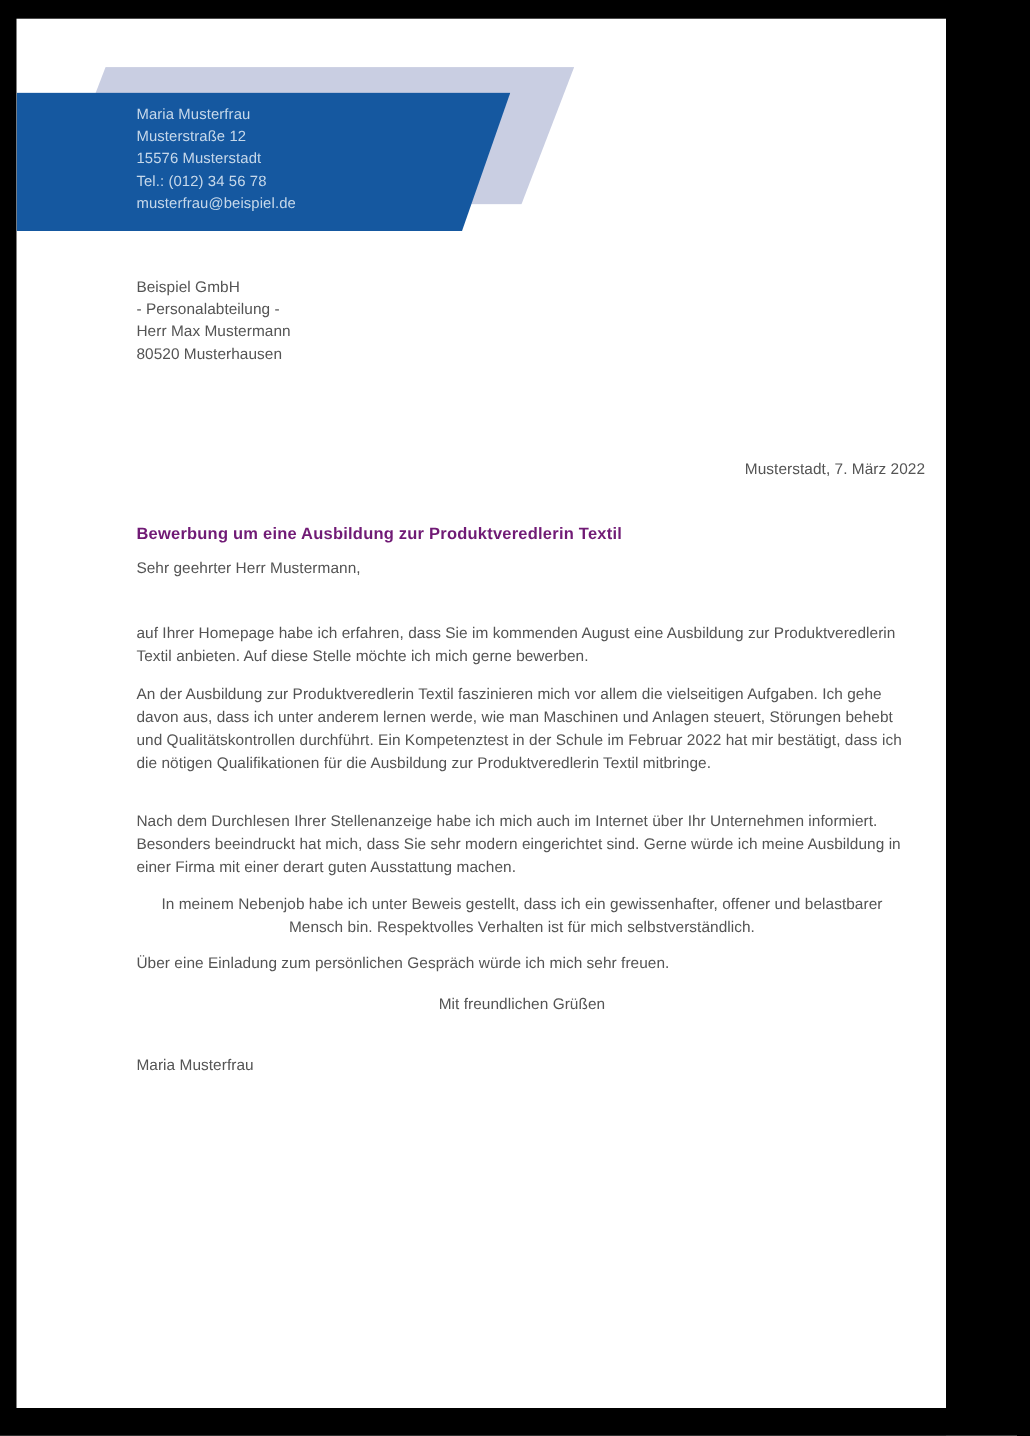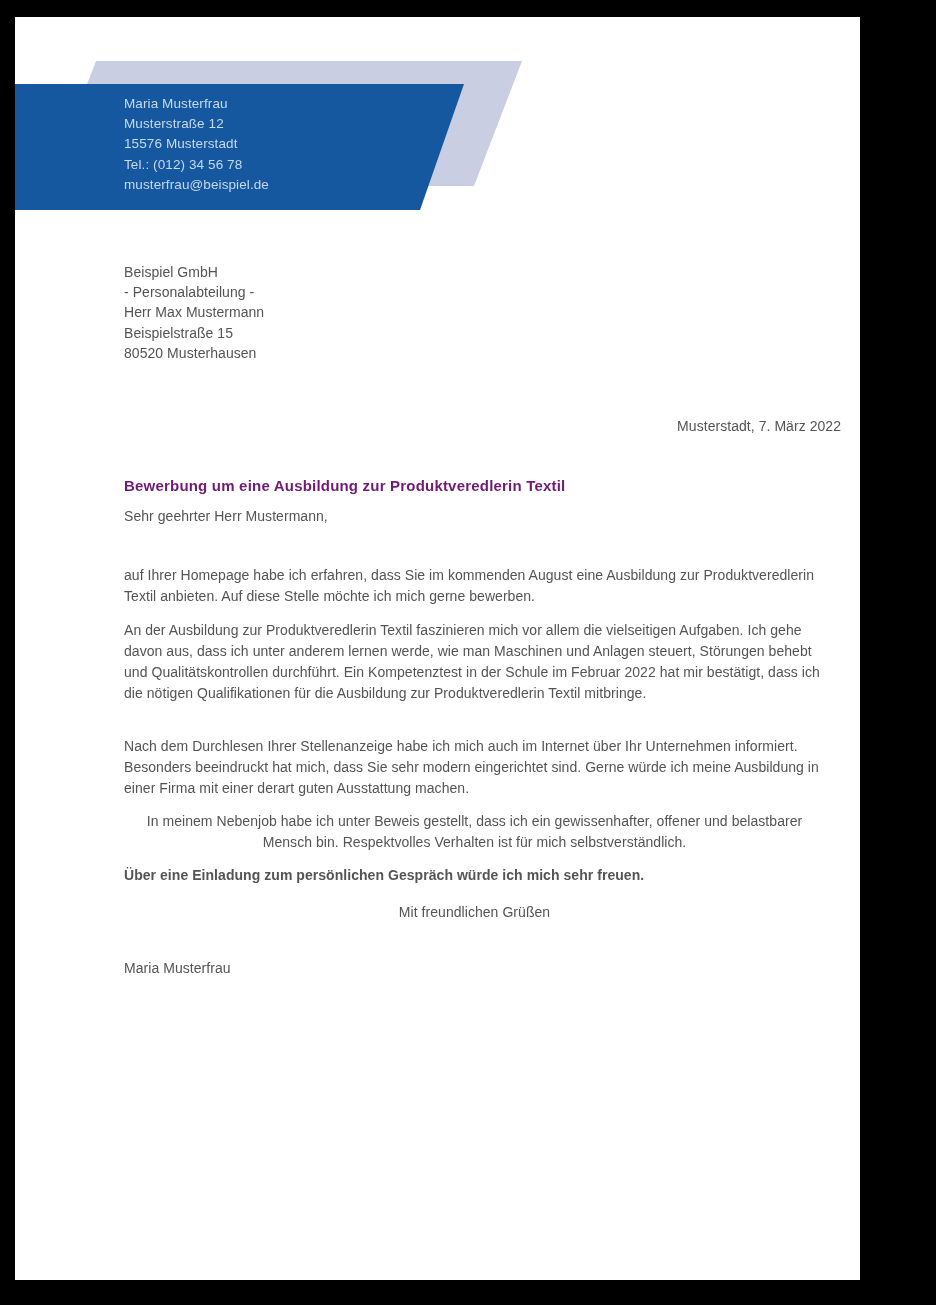--- a/index.html
+++ b/index.html
@@ -56,35 +56,35 @@
   
   .block {
     position: absolute;
     left: 109px;
     width: 701px;
     color: #545454;
     font-size: 14px;
     line-height: 21px;
     letter-spacing: 0.05px;
   }
-  .recipient-block { top: 233px; line-height: 20.2px; margin-top: 12px; }
+  .recipient-block { top: 233px; line-height: 20.2px; }
   .date-line { top: 399px; text-align: right; width: 717px; }
   .subject-line {
     top: 458px;
     font-weight: 700;
     color: #701a75;
     font-size: 15px;
     letter-spacing: 0.2px;
   }
   .salutation { top: 489px; }
   .para-1 { top: 548px; }
   .para-2 { top: 603px; }
   .para-3 { top: 719px; }
   .para-4 { top: 794px; text-align: center; }
-  .para-5 { top: 848px; font-weight: bold; }
+  .para-5 { top: 848px; }
   .closing { top: 885px; text-align: center; }
   .signature { top: 941px; }
 </style>
 </head>
 <body>
 
 <div class="stage">
   <div class="paper">
 
     <div class="ribbon-shadow"></div>
@@ -94,21 +94,20 @@
       <div>Musterstraße 12</div>
       <div>15576 Musterstadt</div>
       <div>Tel.: (012) 34 56 78</div>
       <div>musterfrau@beispiel.de</div>
     </div>
 
     <div class="block recipient-block">
       <div>Beispiel GmbH</div>
       <div>- Personalabteilung -</div>
       <div>Herr Max Mustermann</div>
-      <div>Beispielstraße 15</div>
       <div>80520 Musterhausen</div>
     </div>
 
     <div class="block date-line">Musterstadt, 7. März 2022</div>
 
     <div class="block subject-line">Bewerbung um eine Ausbildung zur Produktveredlerin Textil</div>
 
     <div class="block salutation">Sehr geehrter Herr Mustermann,</div>
     <div class="block para-1">auf Ihrer Homepage habe ich erfahren, dass Sie im kommenden August eine Ausbildung zur Produktveredlerin Textil anbieten. Auf diese Stelle möchte ich mich gerne bewerben.</div>
     <div class="block para-2">An der Ausbildung zur Produktveredlerin Textil faszinieren mich vor allem die vielseitigen Aufgaben. Ich gehe davon aus, dass ich unter anderem lernen werde, wie man Maschinen und Anlagen steuert, Störungen behebt und Qualitätskontrollen durchführt. Ein Kompetenztest in der Schule im Februar 2022 hat mir bestätigt, dass ich die nötigen Qualifikationen für die Ausbildung zur Produktveredlerin Textil mitbringe.</div>

